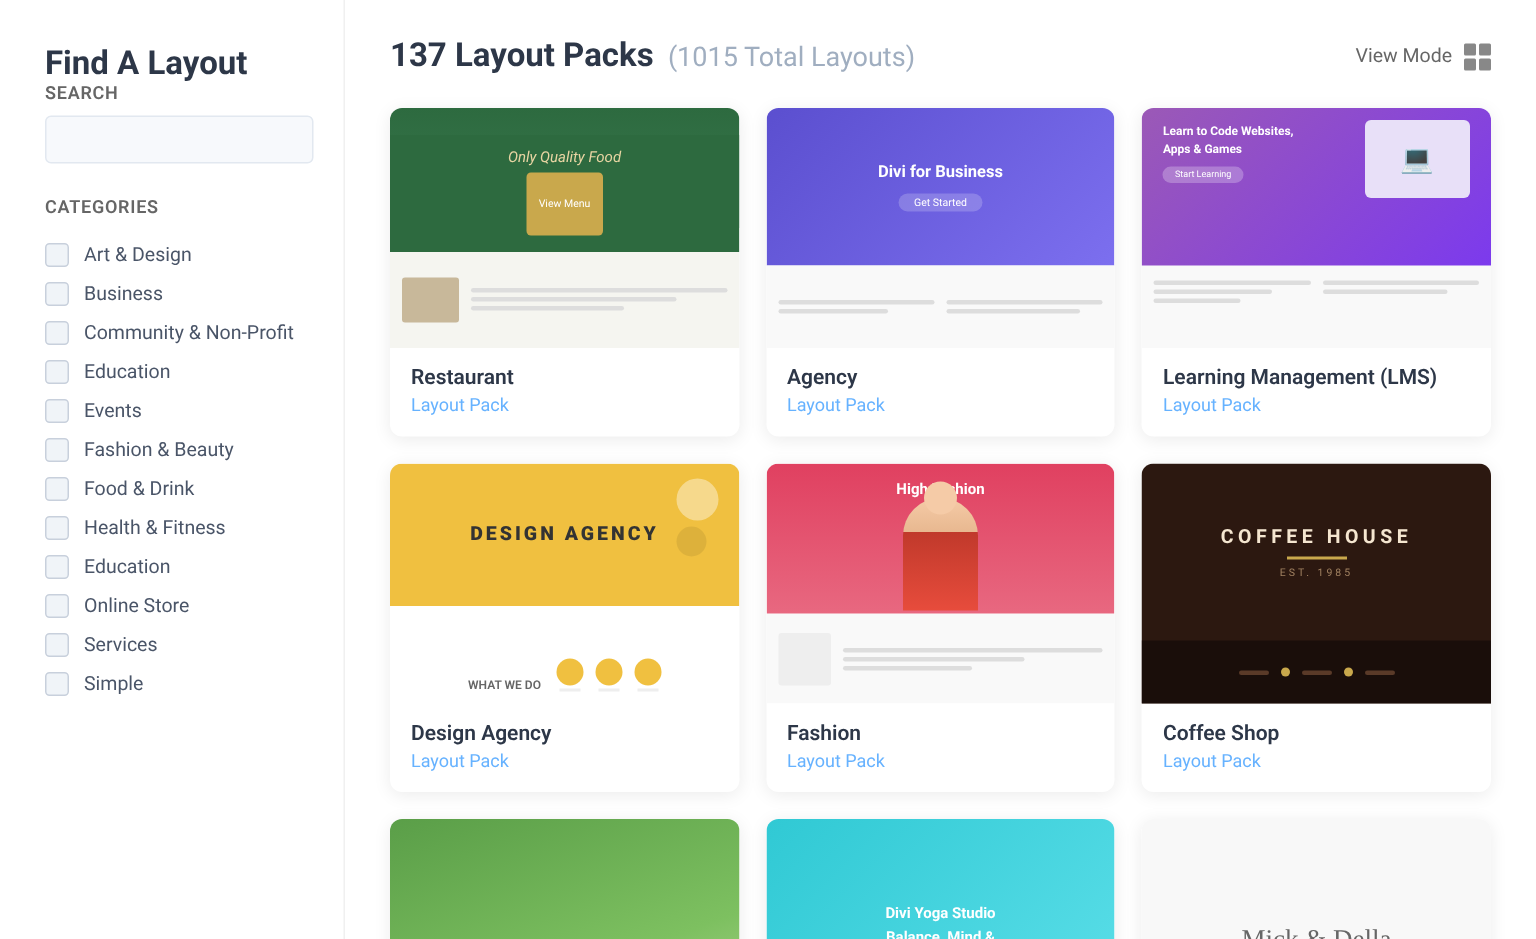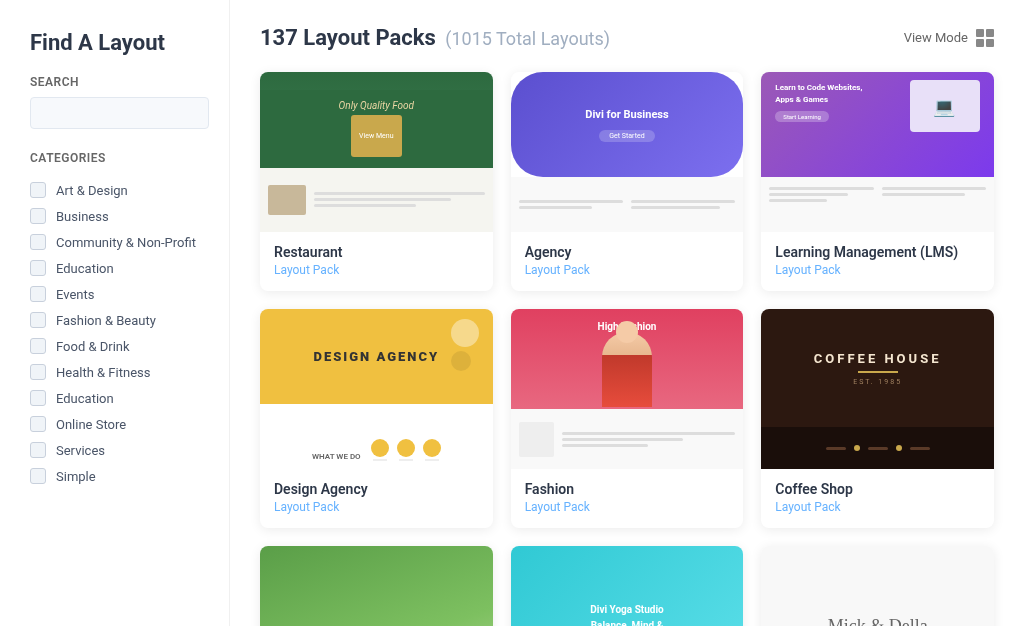--- a/index.html
+++ b/index.html
@@ -19,21 +19,20 @@
     .sidebar {
       width: 230px;
       flex-shrink: 0;
       padding: 30px 20px 20px 30px;
       border-right: 1px solid #f0f0f0;
     }
     .sidebar-title {
       font-size: 22px;
       font-weight: 700;
       color: #2d3748;
-      margin-bottom: 20px;
     }
     .sidebar-search-label {
       font-size: 12px;
       font-weight: 600;
       color: #666;
       margin-bottom: 8px;
       text-transform: uppercase;
       letter-spacing: 0.5px;
     }
     .sidebar-search-input {
@@ -264,21 +263,21 @@
           </div>
         </div>
         <div class="card-info">
           <div class="card-name">Restaurant</div>
           <div class="card-type">Layout Pack</div>
         </div>
       </div>
 
       <div class="layout-card">
         <div class="card-image pos-rel">
-          <div style="background:linear-gradient(135deg, #5b4fcf 0%, #7c6fef 100%); height:105px; display:flex; align-items:center; justify-content:center; padding:10px;border-radius:32px;">
+          <div style="background:linear-gradient(135deg, #5b4fcf 0%, #7c6fef 100%); height:105px; display:flex; align-items:center; justify-content:center; padding:10px;">
             <div style="text-align:center; color:#fff;">
               <div style="font-size:11px; font-weight:700; margin-bottom:4px;">Divi for Business</div>
               <div style="background:rgba(255,255,255,0.2); border-radius:10px; font-size:7px; color:#fff; padding:2px 10px; display:inline-block;">Get Started</div>
             </div>
           </div>
           <div style="background:#f9f9f9; height:55px; display:flex; align-items:center; justify-content:center; padding:8px; gap:8px;">
             <div style="flex:1; display:flex; flex-direction:column; gap:3px;">
               <div style="height:3px; background:#ddd; border-radius:2px;"></div>
               <div style="height:3px; background:#ddd; border-radius:2px; width:70%;"></div>
             </div>

